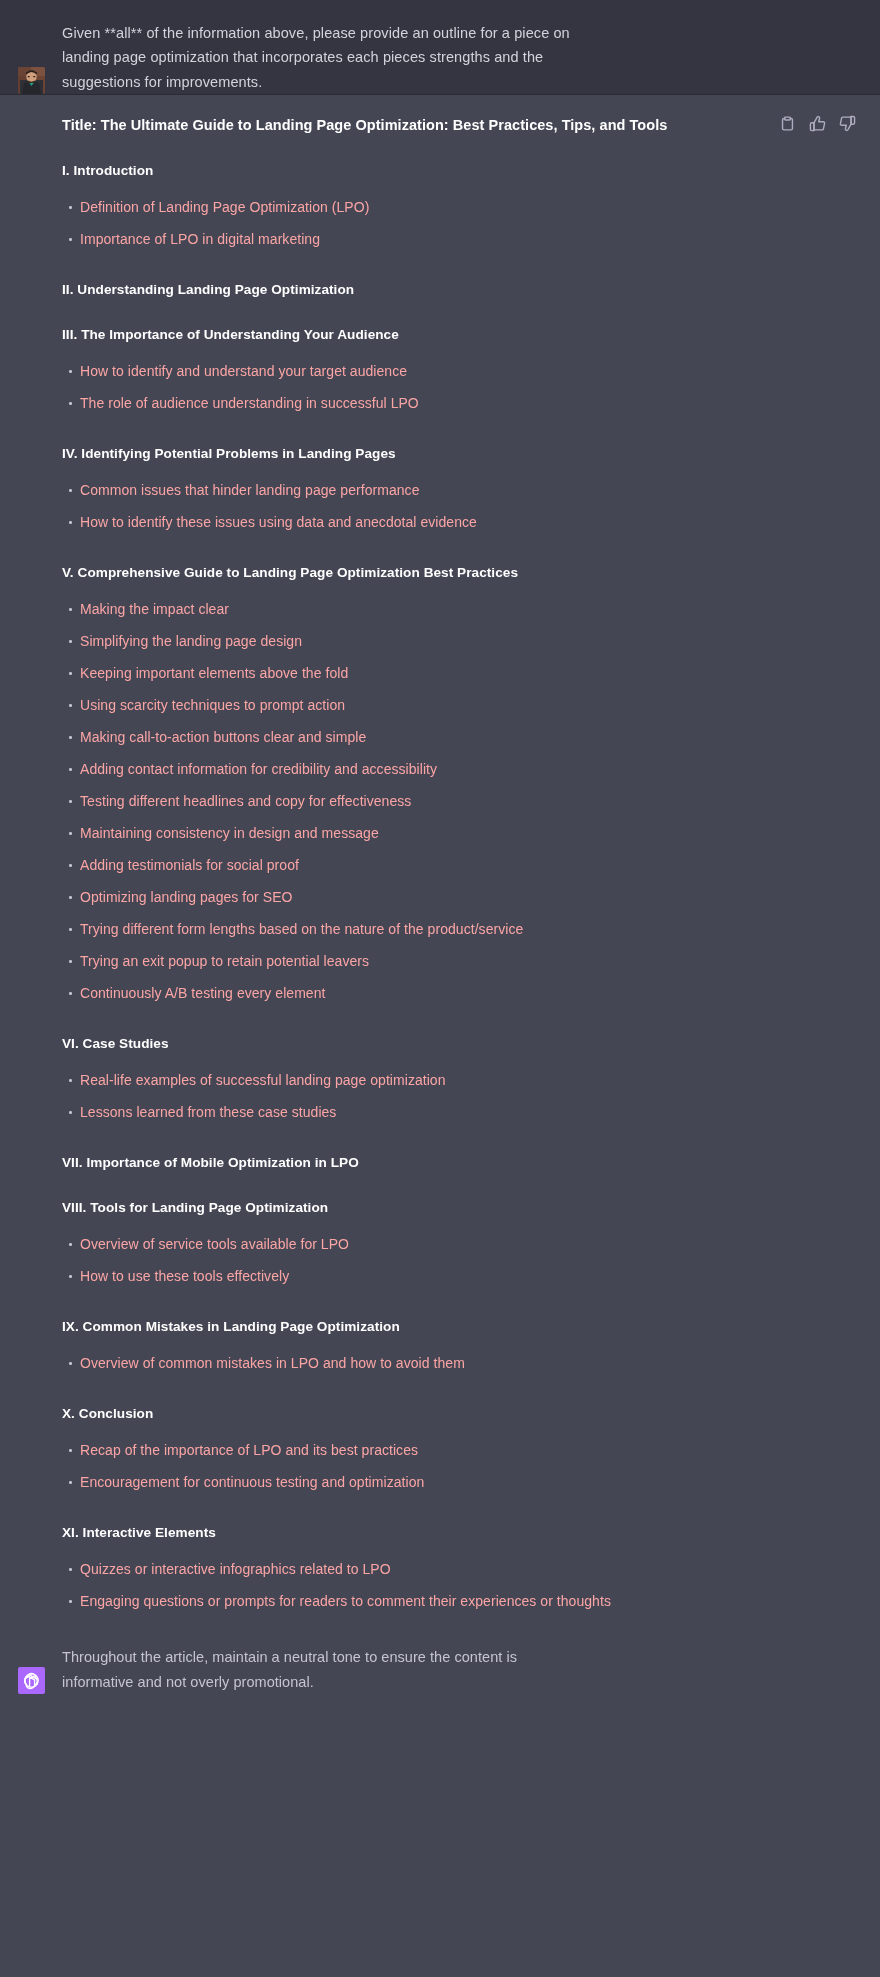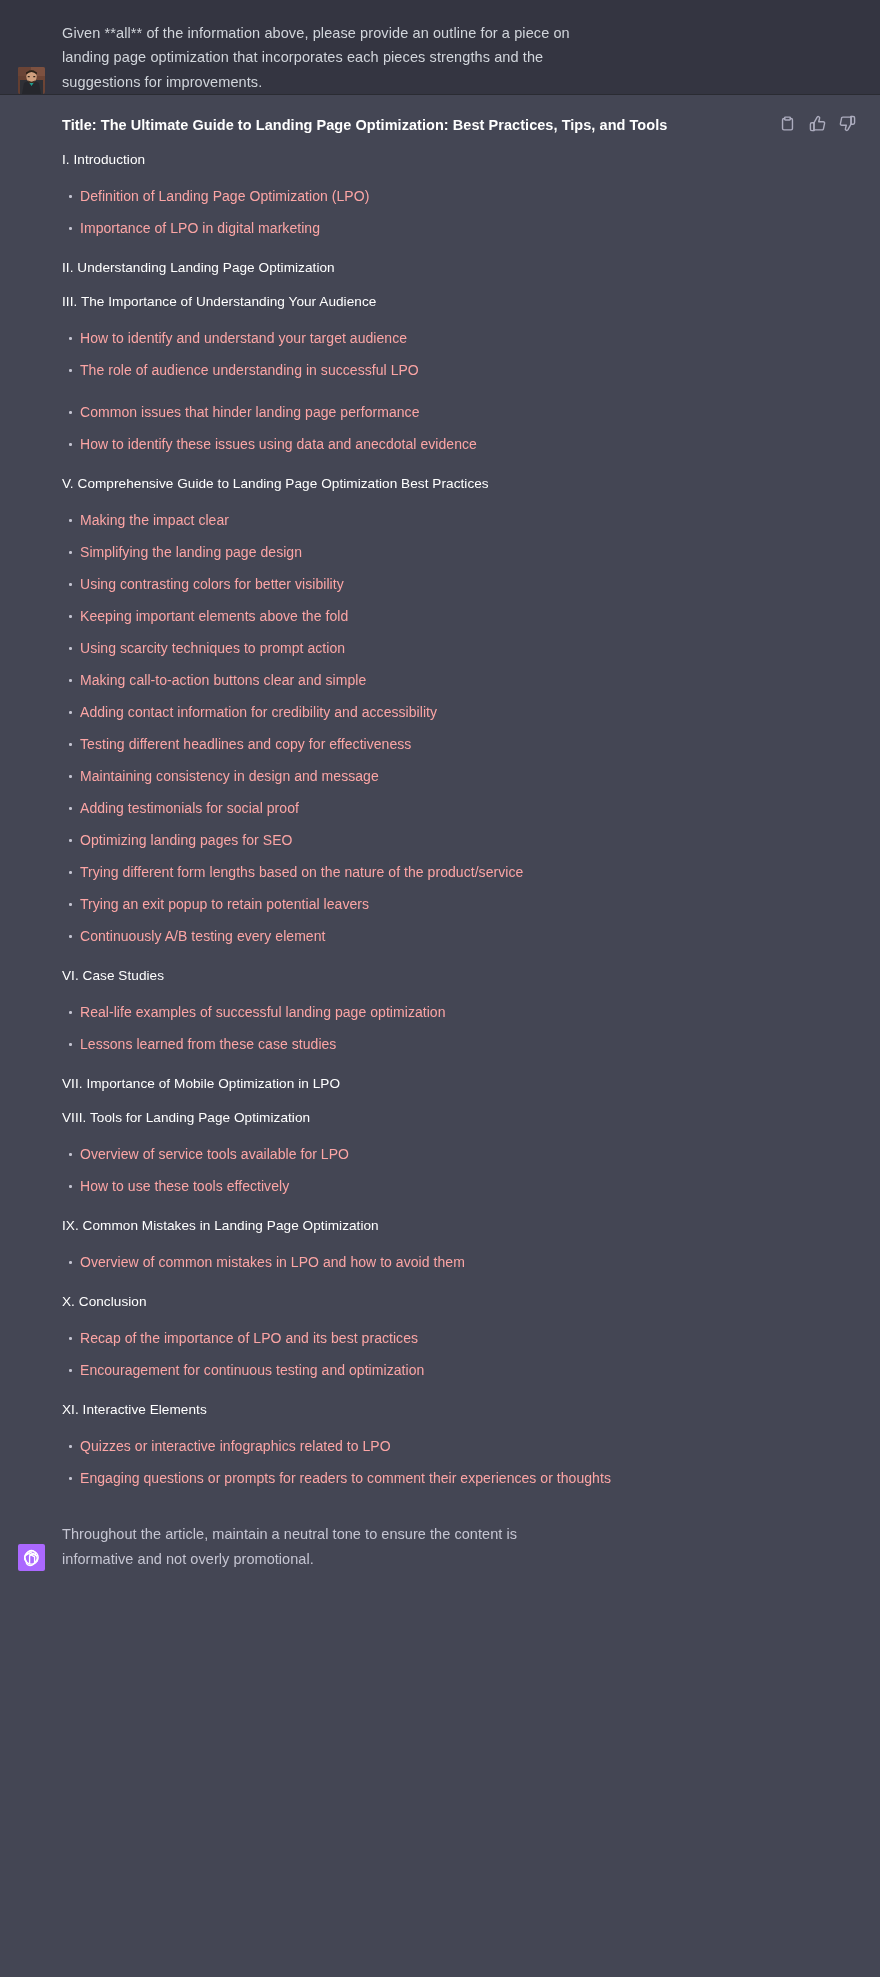--- a/index.html
+++ b/index.html
@@ -100,24 +100,24 @@
     cursor: pointer;
   }
   .action-btn svg { display: block; width: 100%; height: 100%; }
 
   
   .md-body { padding-top: 0; }
 
   .md-h {
     color: #ffffff;
     font-size: 13.6px;
-    font-weight: normal;
+    font-weight: bold;
     line-height: 20px;
     letter-spacing: 0.05px;
-    margin-top: 14px;
+    margin-top: 25px;
     margin-bottom: 0;
   }
 
   .md-list {
     list-style: none;
     margin: 0;
     padding: 0;
     padding-top: 10px;
   }
 
@@ -239,29 +239,29 @@
         <ul class="md-list">
           <li>Definition of Landing Page Optimization (LPO)</li>
           <li>Importance of LPO in digital marketing</li>
         </ul>
         <div class="md-h">II. Understanding Landing Page Optimization</div>
         <div class="md-h">III. The Importance of Understanding Your Audience</div>
         <ul class="md-list">
           <li>How to identify and understand your target audience</li>
           <li>The role of audience understanding in successful LPO</li>
         </ul>
+        <div class="md-h">IV. Identifying Potential Problems in Landing Pages</div>
         <ul class="md-list">
           <li>Common issues that hinder landing page performance</li>
           <li>How to identify these issues using data and anecdotal evidence</li>
         </ul>
         <div class="md-h">V. Comprehensive Guide to Landing Page Optimization Best Practices</div>
         <ul class="md-list">
           <li>Making the impact clear</li>
           <li>Simplifying the landing page design</li>
-          <li>Using contrasting colors for better visibility</li>
           <li>Keeping important elements above the fold</li>
           <li>Using scarcity techniques to prompt action</li>
           <li>Making call-to-action buttons clear and simple</li>
           <li>Adding contact information for credibility and accessibility</li>
           <li>Testing different headlines and copy for effectiveness</li>
           <li>Maintaining consistency in design and message</li>
           <li>Adding testimonials for social proof</li>
           <li>Optimizing landing pages for SEO</li>
           <li>Trying different form lengths based on the nature of the product/service</li>
           <li>Trying an exit popup to retain potential leavers</li>

